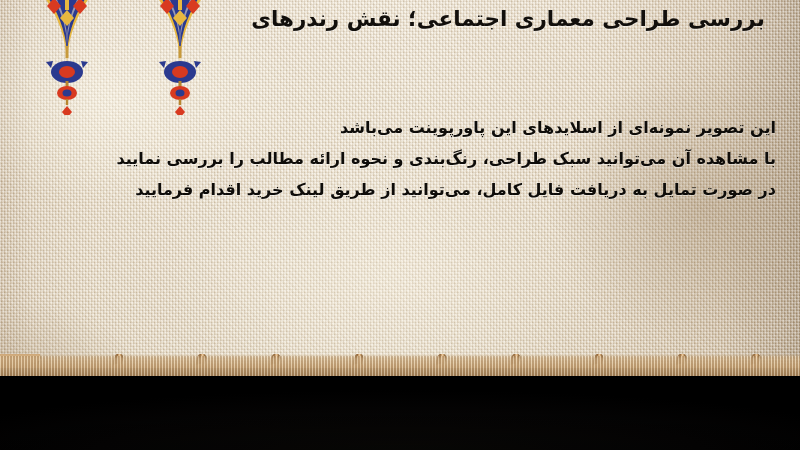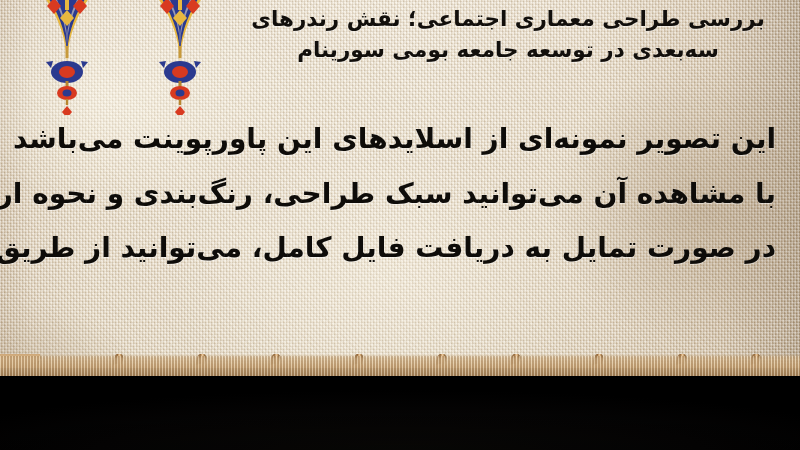--- a/index.html
+++ b/index.html
@@ -102,21 +102,21 @@
   .title-line { white-space: nowrap; }
 
   
   .body-block {
     position: absolute;
     top: 112px;
     right: 24px;
     width: 752px;
     text-align: right;
     color: #0e0c09;
-    font-size: 28px;
+    font-size: 16px;
     font-weight: 700;
     line-height: 1.95;
     text-shadow: 0 1px 0 rgba(255,255,255,0.40);
   }
   .body-line { white-space: nowrap; }
 
   
   .fringe-band {
     position: absolute;
     left: 0;
@@ -221,21 +221,20 @@
       <g transform="translate(180,24)">
         <use href="#medallion"></use>
       </g>
 
       <rect x="0" y="0" width="260" height="115" fill="none"></rect>
     </svg>
   </div>
 
   <div class="title-block">
     <div class="title-line">بررسی طراحی معماری اجتماعی؛ نقش رندرهای</div>
-    <div class="title-line">سه‌بعدی در توسعه جامعه بومی سورینام</div>
   </div>
 
   <div class="body-block">
     <div class="body-line">این تصویر نمونه‌ای از اسلایدهای این پاورپوینت می‌باشد</div>
     <div class="body-line">با مشاهده آن می‌توانید سبک طراحی، رنگ‌بندی و نحوه ارائه مطالب را بررسی نمایید</div>
     <div class="body-line">در صورت تمایل به دریافت فایل کامل، می‌توانید از طریق لینک خرید اقدام فرمایید</div>
   </div>
 
   <div class="fringe-band">
     <div class="fringe-black"></div>

